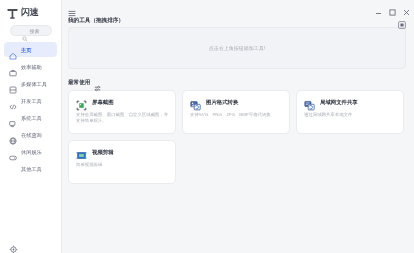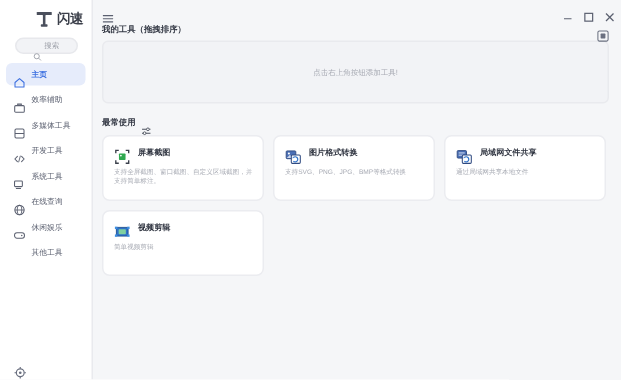--- a/index.html
+++ b/index.html
@@ -24,21 +24,21 @@
     border-right: 1px solid #e9eaee;
     display: flex;
     flex-direction: column;
     position: relative;
     flex: 0 0 62px;
   }
   .logo-row {
     display: flex;
     align-items: center;
     gap: 2px;
-    padding: 6px 0 4px 23px;
+    padding: 6px 0 4px 6px;
     height: 22px;
   }
   .logo-mark { width: 13px; height: 13px; display: block; }
   .logo-text {
     font-size: 9px;
     font-weight: bold;
     color: #3b3f4a;
     letter-spacing: -0.3px;
     line-height: 13px;
   }

